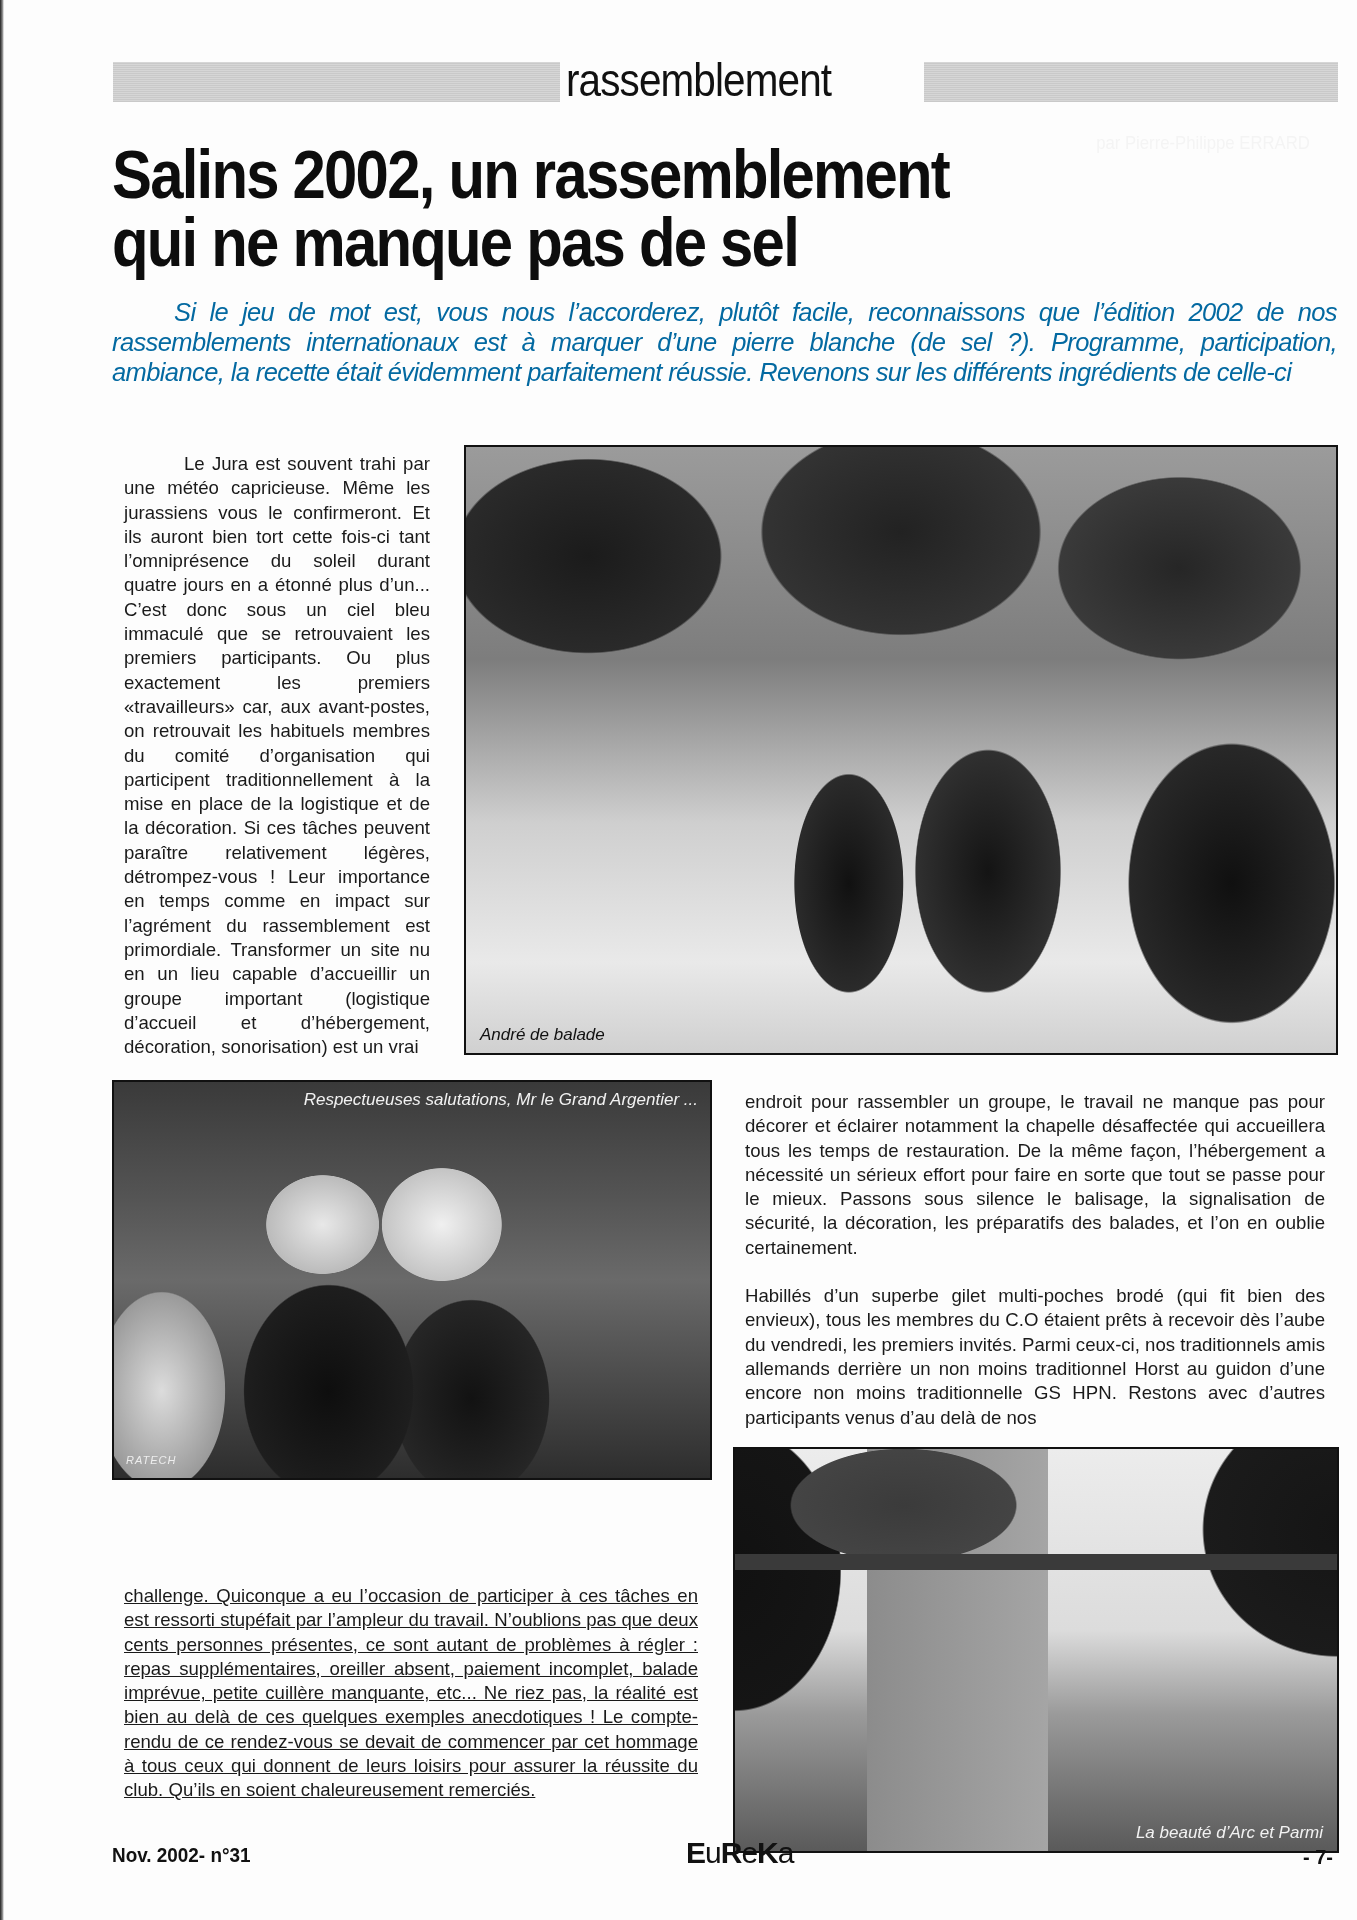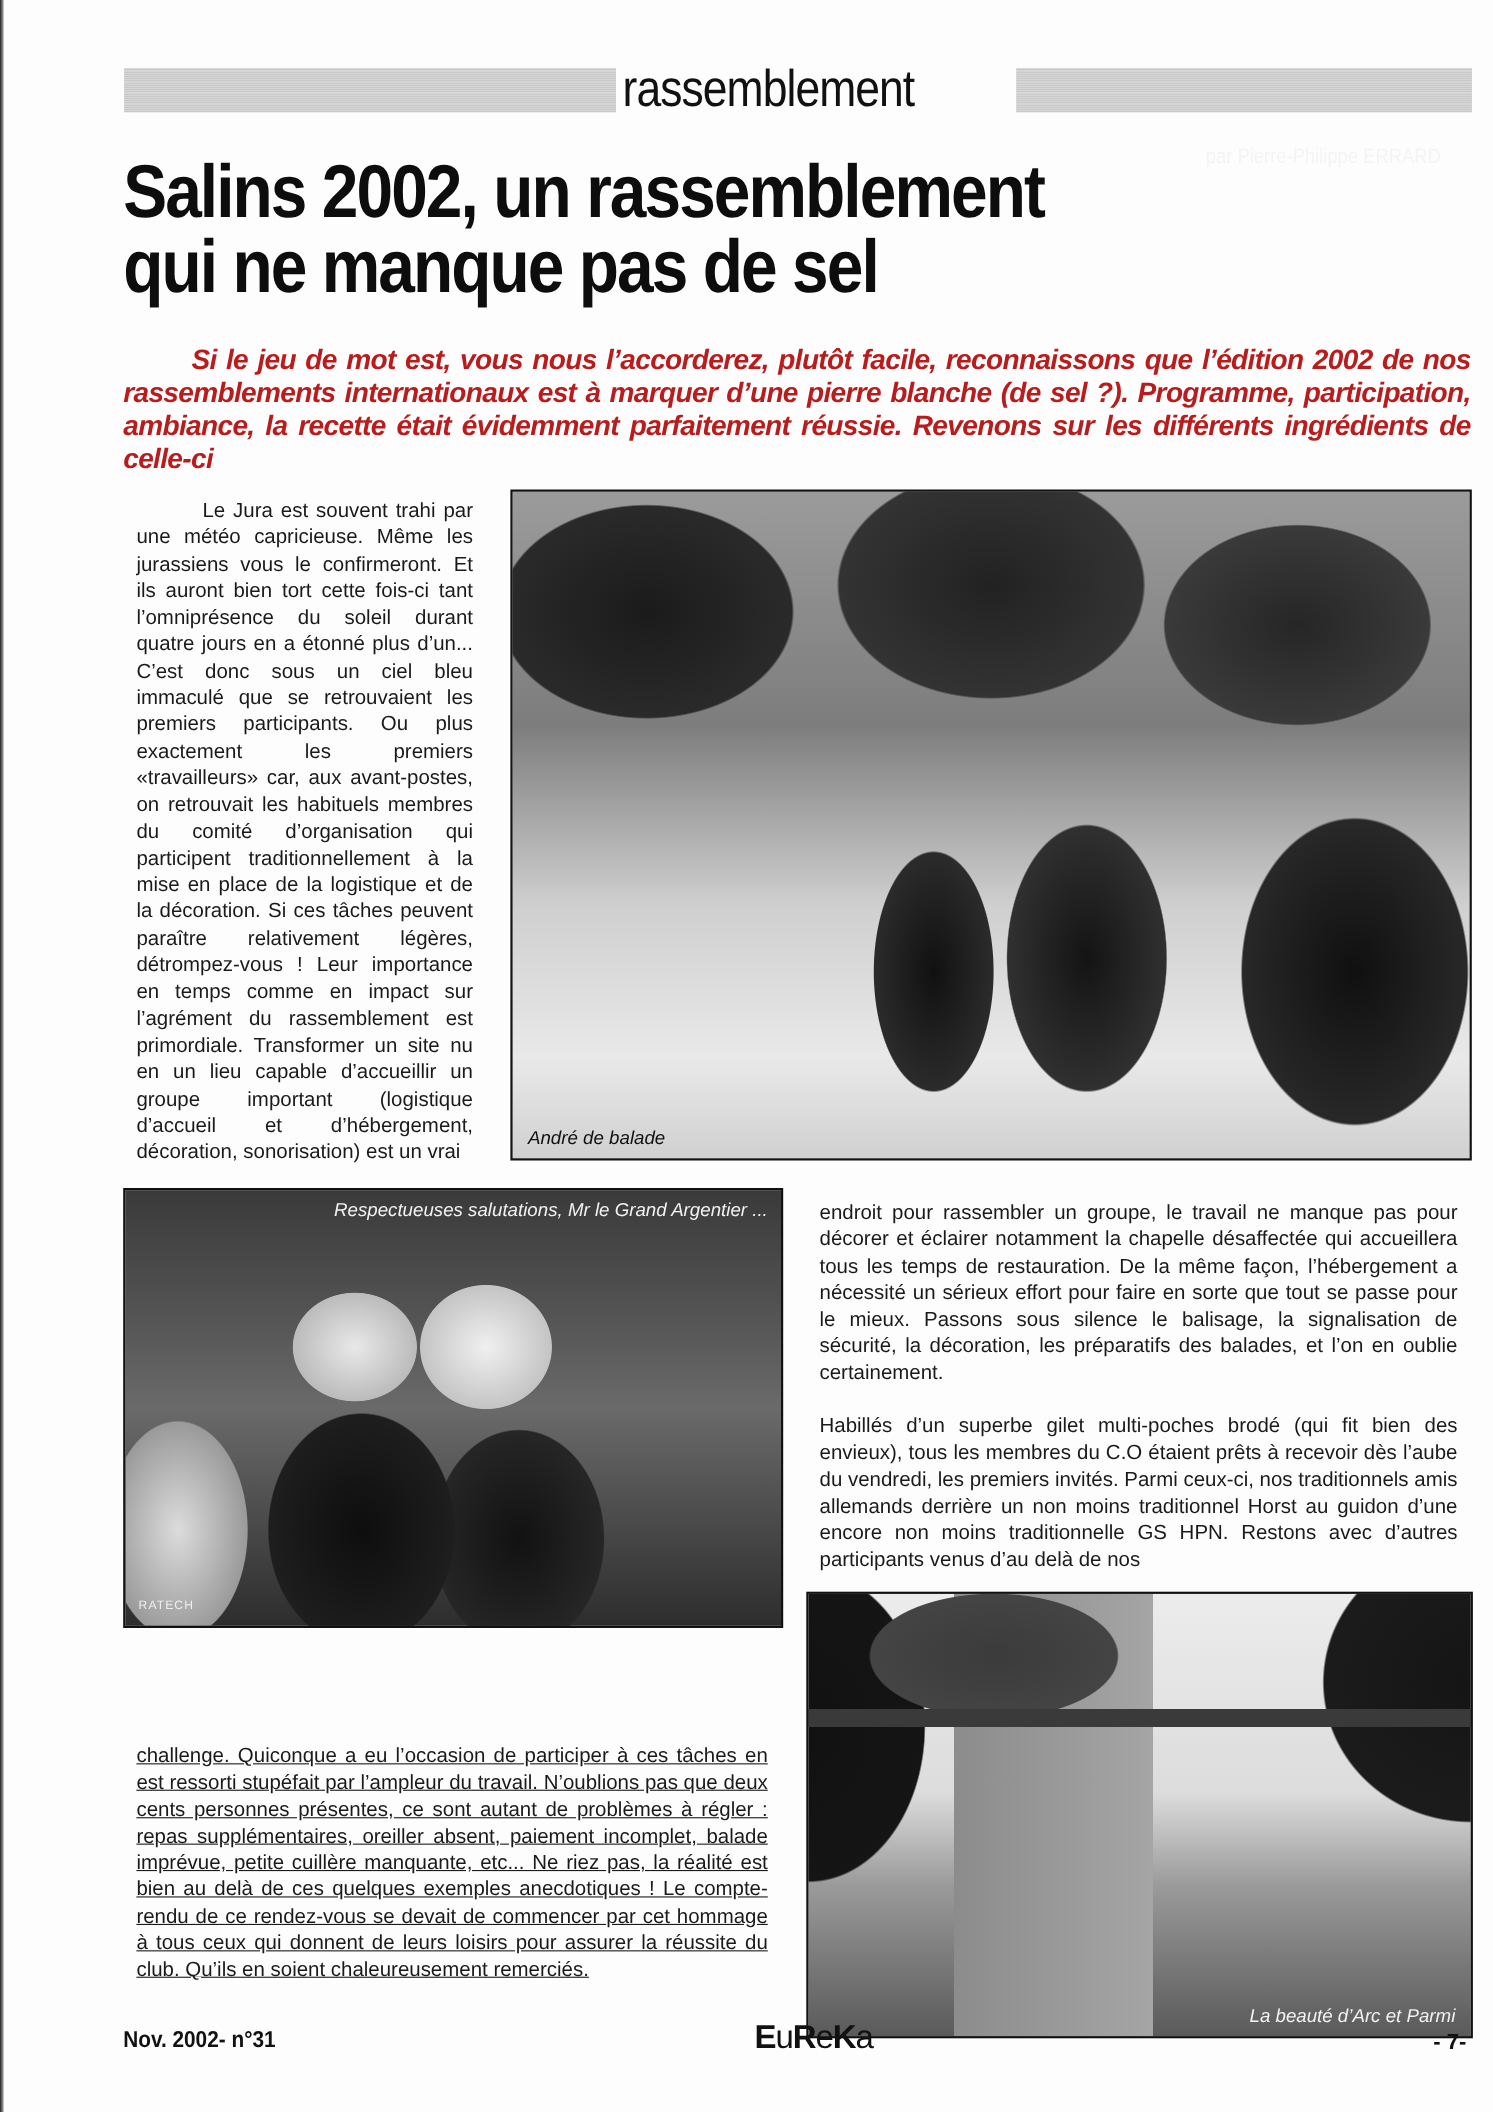--- a/index.html
+++ b/index.html
@@ -32,23 +32,23 @@
     }
     
     .title {
       position: absolute; left: 112px; top: 140px; width: 1100px;
       font-weight: bold; font-size: 68px; line-height: 68px; letter-spacing: -2px;
       transform: scaleX(0.88); transform-origin: left top; color: #0d0d0d;
     }
     .title div { white-space: nowrap; }
     
     .intro {
-      position: absolute; left: 112px; top: 312px; width: 1225px;
-      font-weight: bold; font-style: italic; font-size: 25.5px; line-height: 30px;
-      text-align: justify; text-indent: 62px; color: #b91c1c;
+      position: absolute; left: 112px; top: 297px; width: 1225px;
+      font-weight: normal; font-style: italic; font-size: 25.5px; line-height: 30px;
+      text-align: justify; text-indent: 62px; color: #0369a1;
       letter-spacing: -0.6px;
     }
     
     .col-text {
       position: absolute; font-size: 18.6px; line-height: 24.3px;
       text-align: justify; color: #1a1a1a;
     }
     .col-text p { margin: 12px; }
     .col-text .indent { text-indent: 60px; }
     .text-a { left: 112px; top: 440px; width: 330px; }
@@ -93,20 +93,21 @@
     }
     .caption {
       position: absolute; font-style: italic; font-size: 17px; white-space: nowrap;
     }
     .caption-1 { left: 14px; bottom: 8px; color: #111; }
     .caption-2 { right: 12px; top: 8px; color: #f2f2f2; }
     .caption-3 { right: 14px; bottom: 8px; color: #f2f2f2; }
     .watermark-2 {
       position: absolute; left: 12px; bottom: 12px; font-size: 11px; color: #eee;
       letter-spacing: 1px;
+      font-style: italic;
     }
     
     .footer-issue {
       position: absolute; left: 112px; top: 1843px; font-weight: bold; font-size: 21px;
       transform: scaleX(0.9); transform-origin: left center; white-space: nowrap;
     }
     .footer-logo {
       position: absolute; left: 686px; top: 1836px; font-size: 30px; font-weight: bold;
       letter-spacing: -1px; white-space: nowrap;
     }

